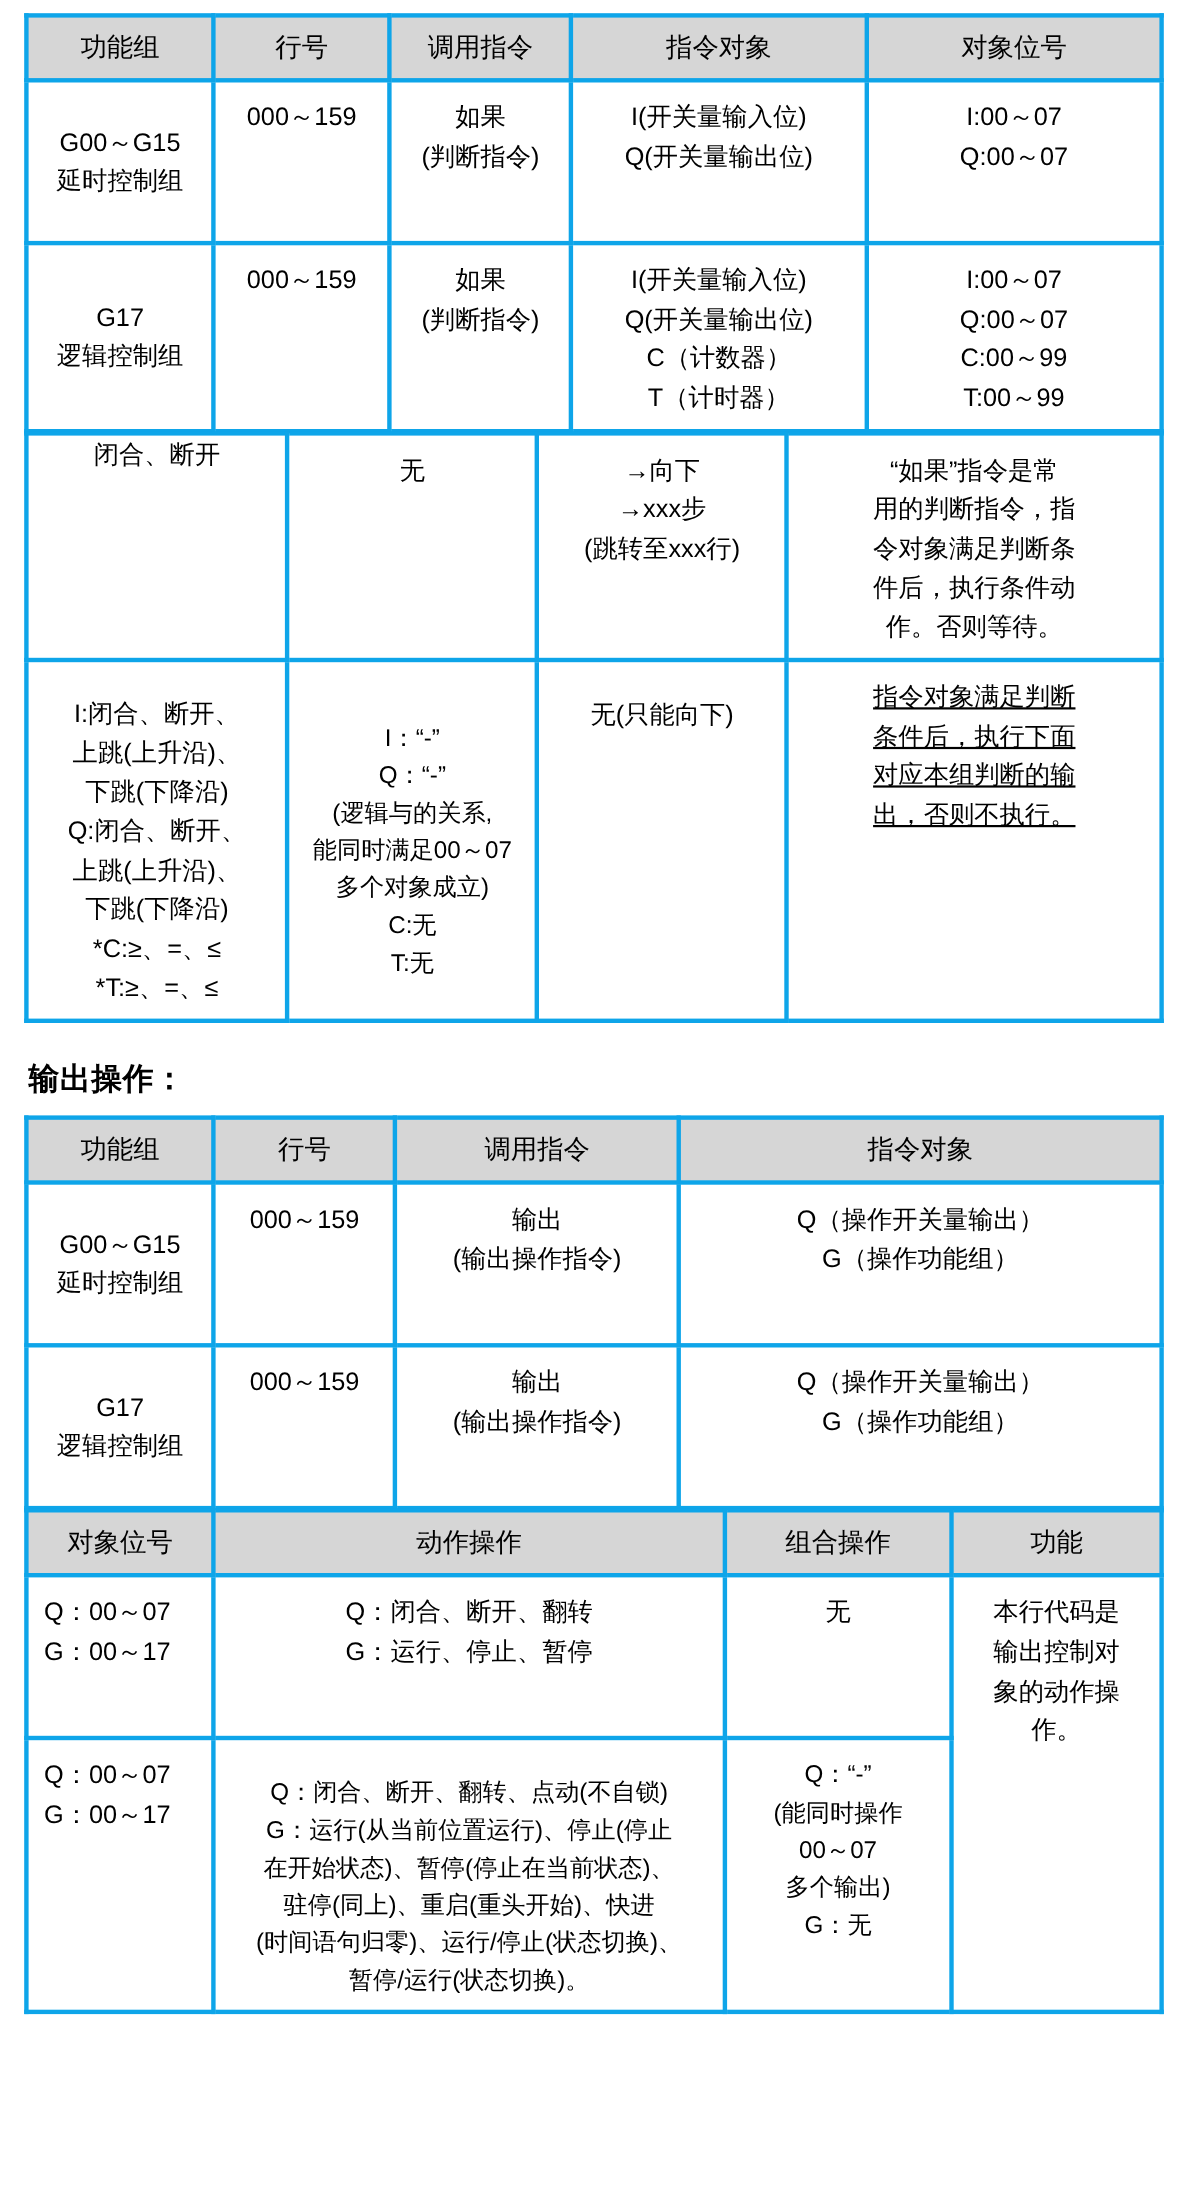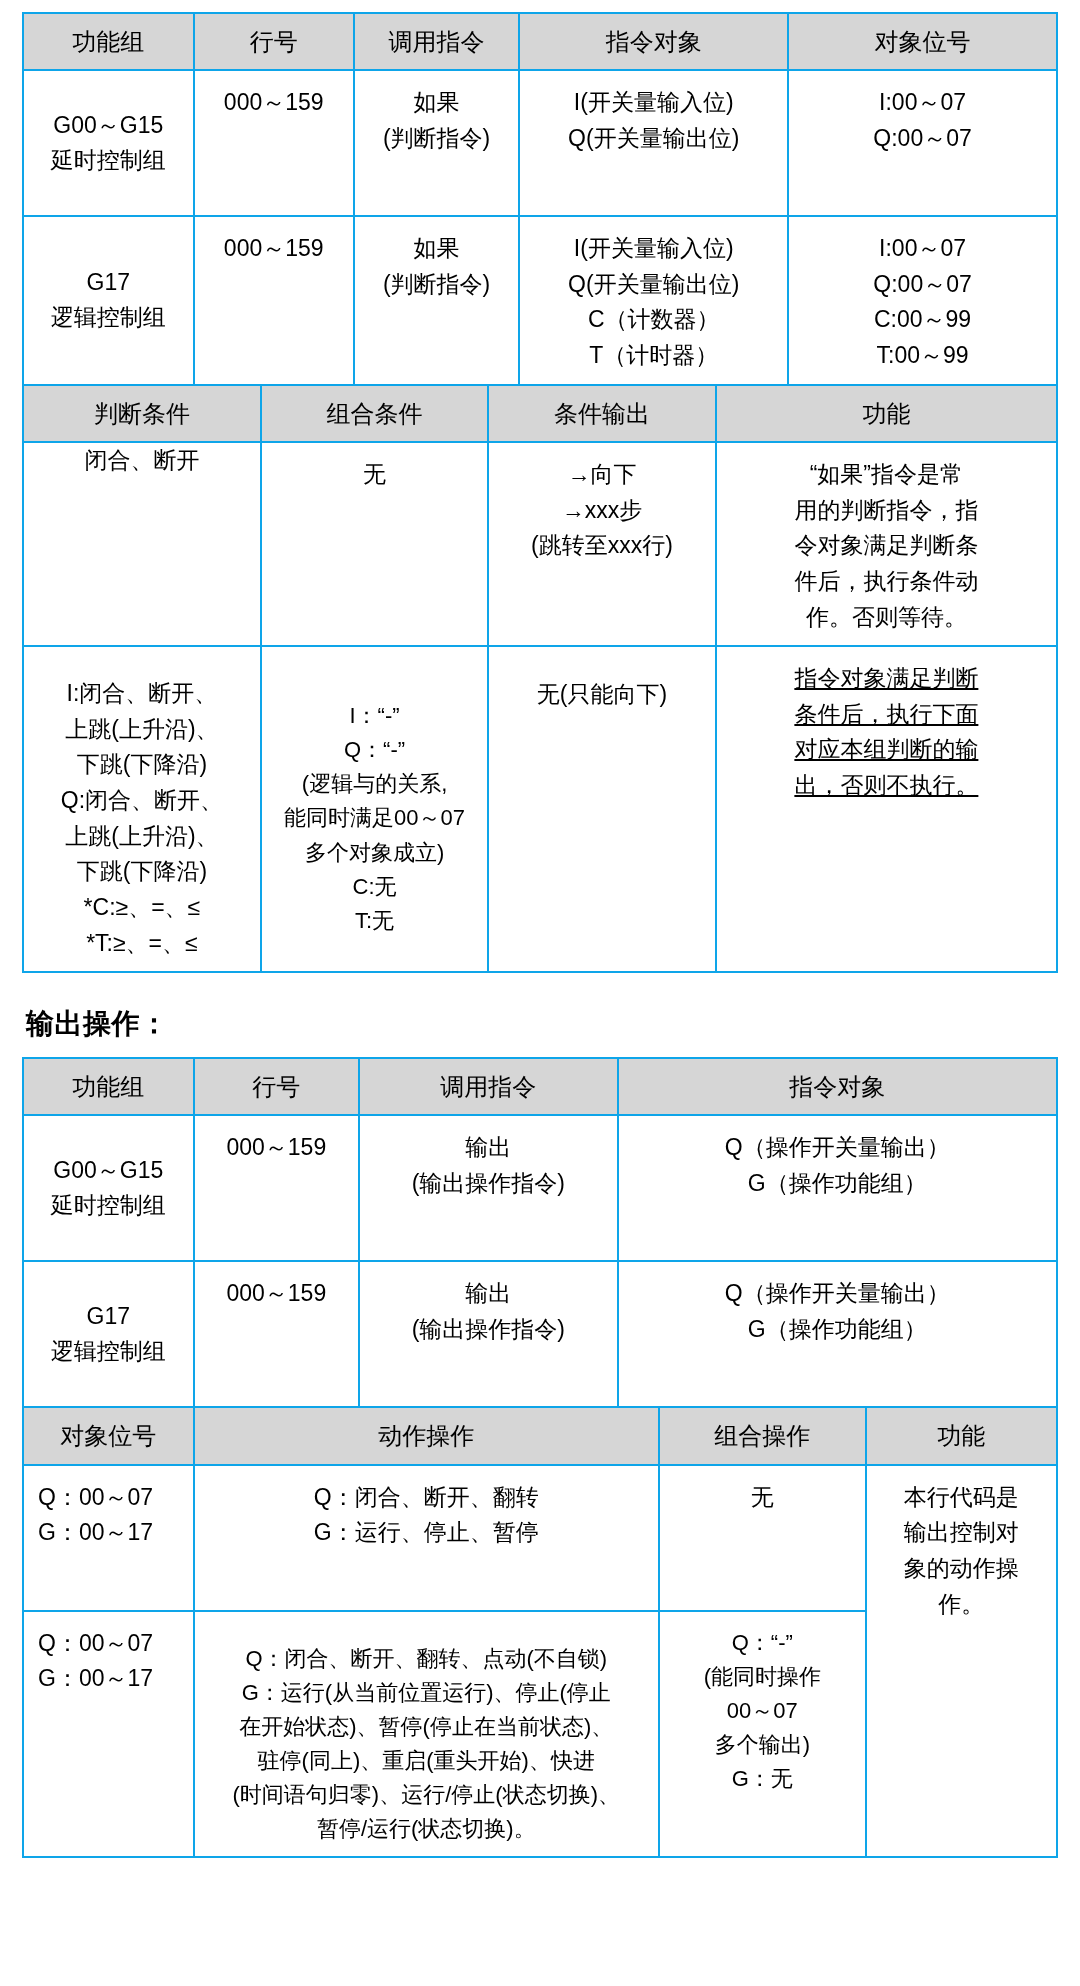--- a/index.html
+++ b/index.html
@@ -16,21 +16,21 @@
     width: 1080px;
     box-sizing: border-box;
     padding: 10px 22px 18px 22px;
   }
   table {
     border-collapse: collapse;
     width: 100%;
     table-layout: fixed;
   }
   td, th {
-    border: 2px solid #0ea5e9;
+    border: 4px solid #0ea5e9;
     text-align: center;
     vertical-align: middle;
     font-size: 23px;
     line-height: 1.55;
     padding: 10px 6px;
     font-weight: normal;
   }
   .hdr td {
     background: #d6d6d6;
     font-size: 24px;
@@ -125,26 +125,20 @@
       </table>
 
     <table style="margin-top:-2px;">
       <colgroup>
         <col style="width:23%">
         <col style="width:22%">
         <col style="width:22%">
         <col style="width:33%">
       </colgroup>
       <tbody>
-          <tr class="hdr">
-        <td>判断条件</td>
-        <td>组合条件</td>
-        <td>条件输出</td>
-        <td>功能</td>
-      </tr>
       <tr class="tall">
         <td class="cell-lines" style="vertical-align:top;padding-top:0;">
           <div>闭合、断开</div>
         </td>
         <td class="cell-lines" style="vertical-align:top;padding-top:14px;">
           <div>无</div>
         </td>
         <td class="cell-lines" style="vertical-align:top;padding-top:14px;">
           <div>→向下</div>
           <div>→xxx步</div>

